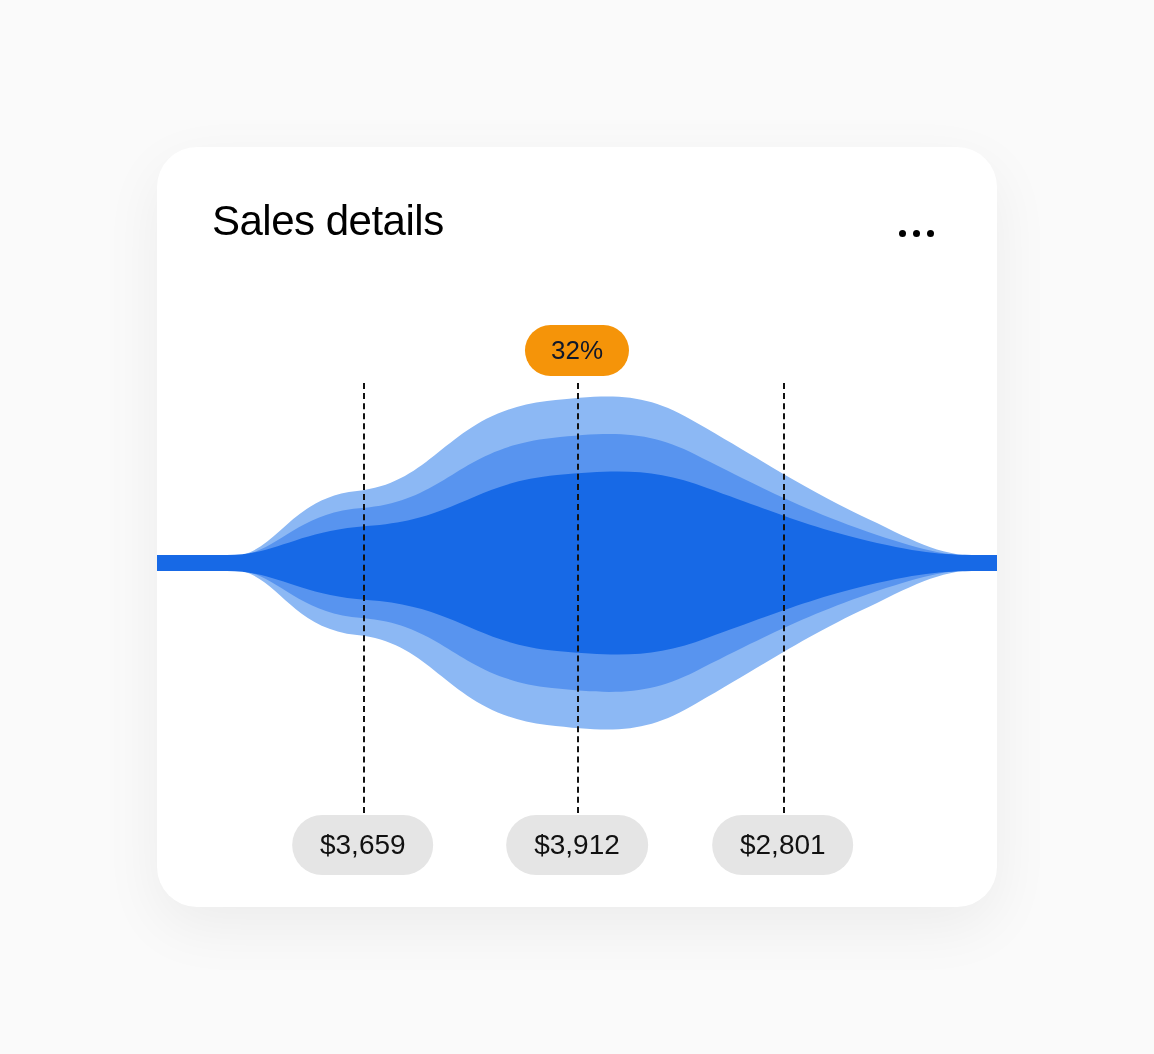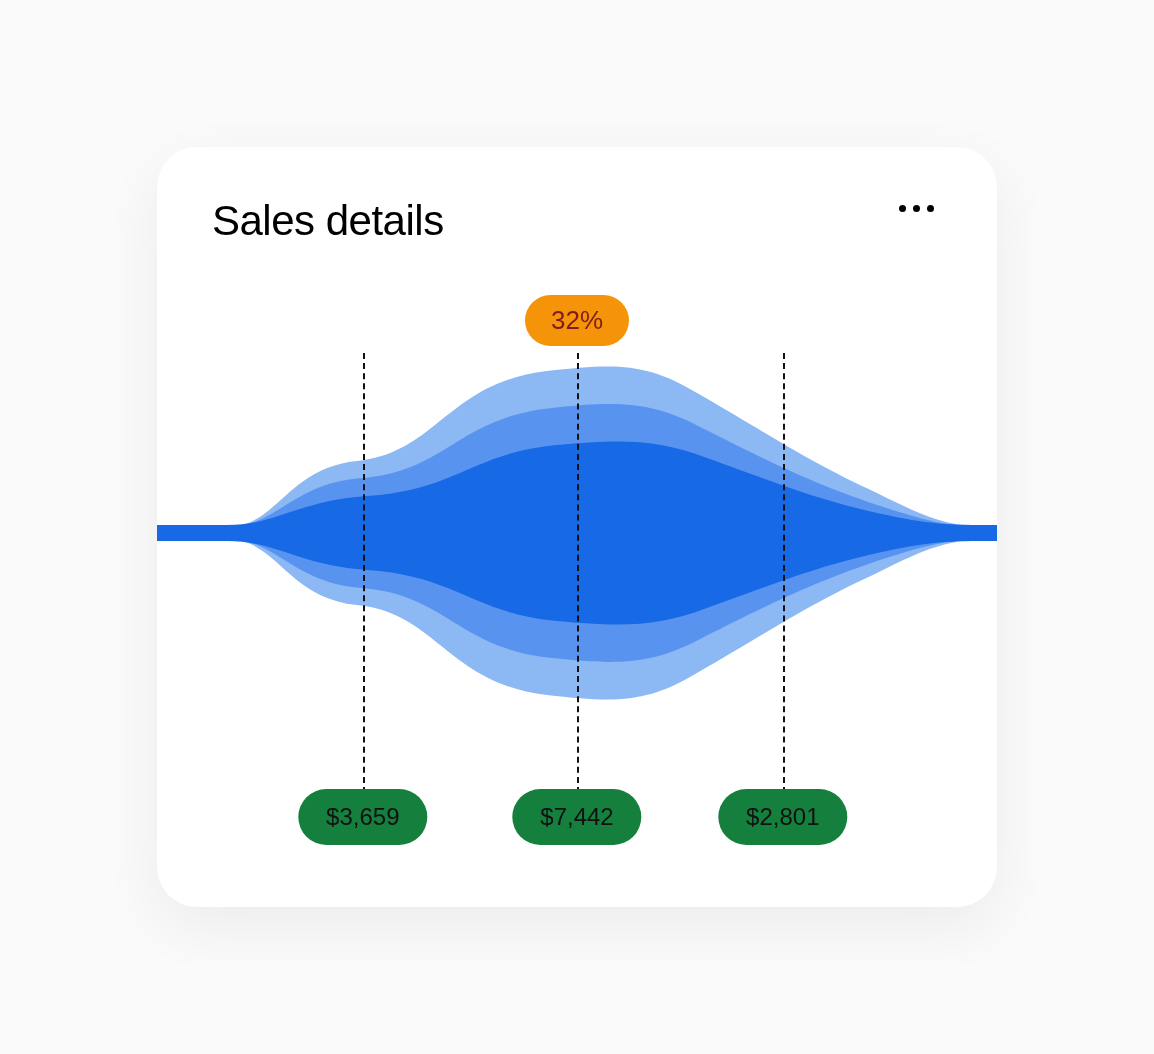--- a/index.html
+++ b/index.html
@@ -17,23 +17,23 @@
     height: 760px;
     background: #ffffff;
     border-radius: 40px;
     box-shadow: 0 20px 60px rgba(0,0,0,0.06);
     padding: 50px 0 60px 0;
     position: relative;
   }
   .card-header {
     display: flex;
     justify-content: space-between;
-    align-items: flex-start;
+    align-items: flex-end;
     padding: 0 55px;
-    margin-bottom: 50px;
+    margin-bottom: 80px;
   }
   .card-title {
     font-size: 42px;
     font-weight: 500;
     color: #000;
     letter-spacing: -0.5px;
   }
   .more-button {
     display: flex;
     gap: 7px;
@@ -50,21 +50,21 @@
   .chart-area {
     position: relative;
     height: 550px;
   }
   .badge {
     position: absolute;
     left: 50%;
     transform: translateX(-50%);
     top: 0;
     background: #F59409;
-    color: #7f1d1d;
+    color: #0f172a;
     font-size: 26px;
     font-weight: 500;
     padding: 10px 26px;
     border-radius: 999px;
   }
   .stream {
     position: absolute;
     top: 58px;
     left: 0;
     right: 0;
@@ -74,23 +74,23 @@
     position: absolute;
     top: 58px;
     width: 0;
     height: 440px;
     border-left: 2px dashed #111;
   }
   .value-pill {
     position: absolute;
     bottom: 0;
     transform: translateX(-50%);
-    background: #15803d;
+    background: #e5e5e5;
     color: #111;
-    font-size: 24px;
+    font-size: 28px;
     font-weight: 400;
     padding: 14px 28px;
     border-radius: 999px;
     white-space: nowrap;
   }
 </style>
 </head>
 <body>
 
 <div class="card">
@@ -156,17 +156,17 @@
         C315,260 300,223 210,217
         C140,212 120,188 70,188
         L0,188 Z"></path>
     </svg>
 
     <div class="guide" style="left:24.5%"></div>
     <div class="guide" style="left:50%"></div>
     <div class="guide" style="left:74.5%"></div>
 
     <div class="value-pill" style="left:24.5%">$3,659</div>
-    <div class="value-pill" style="left:50%">$7,442</div>
+    <div class="value-pill" style="left:50%">$3,912</div>
     <div class="value-pill" style="left:74.5%">$2,801</div>
 
   </div>
 </div>
 
 </body></html>

